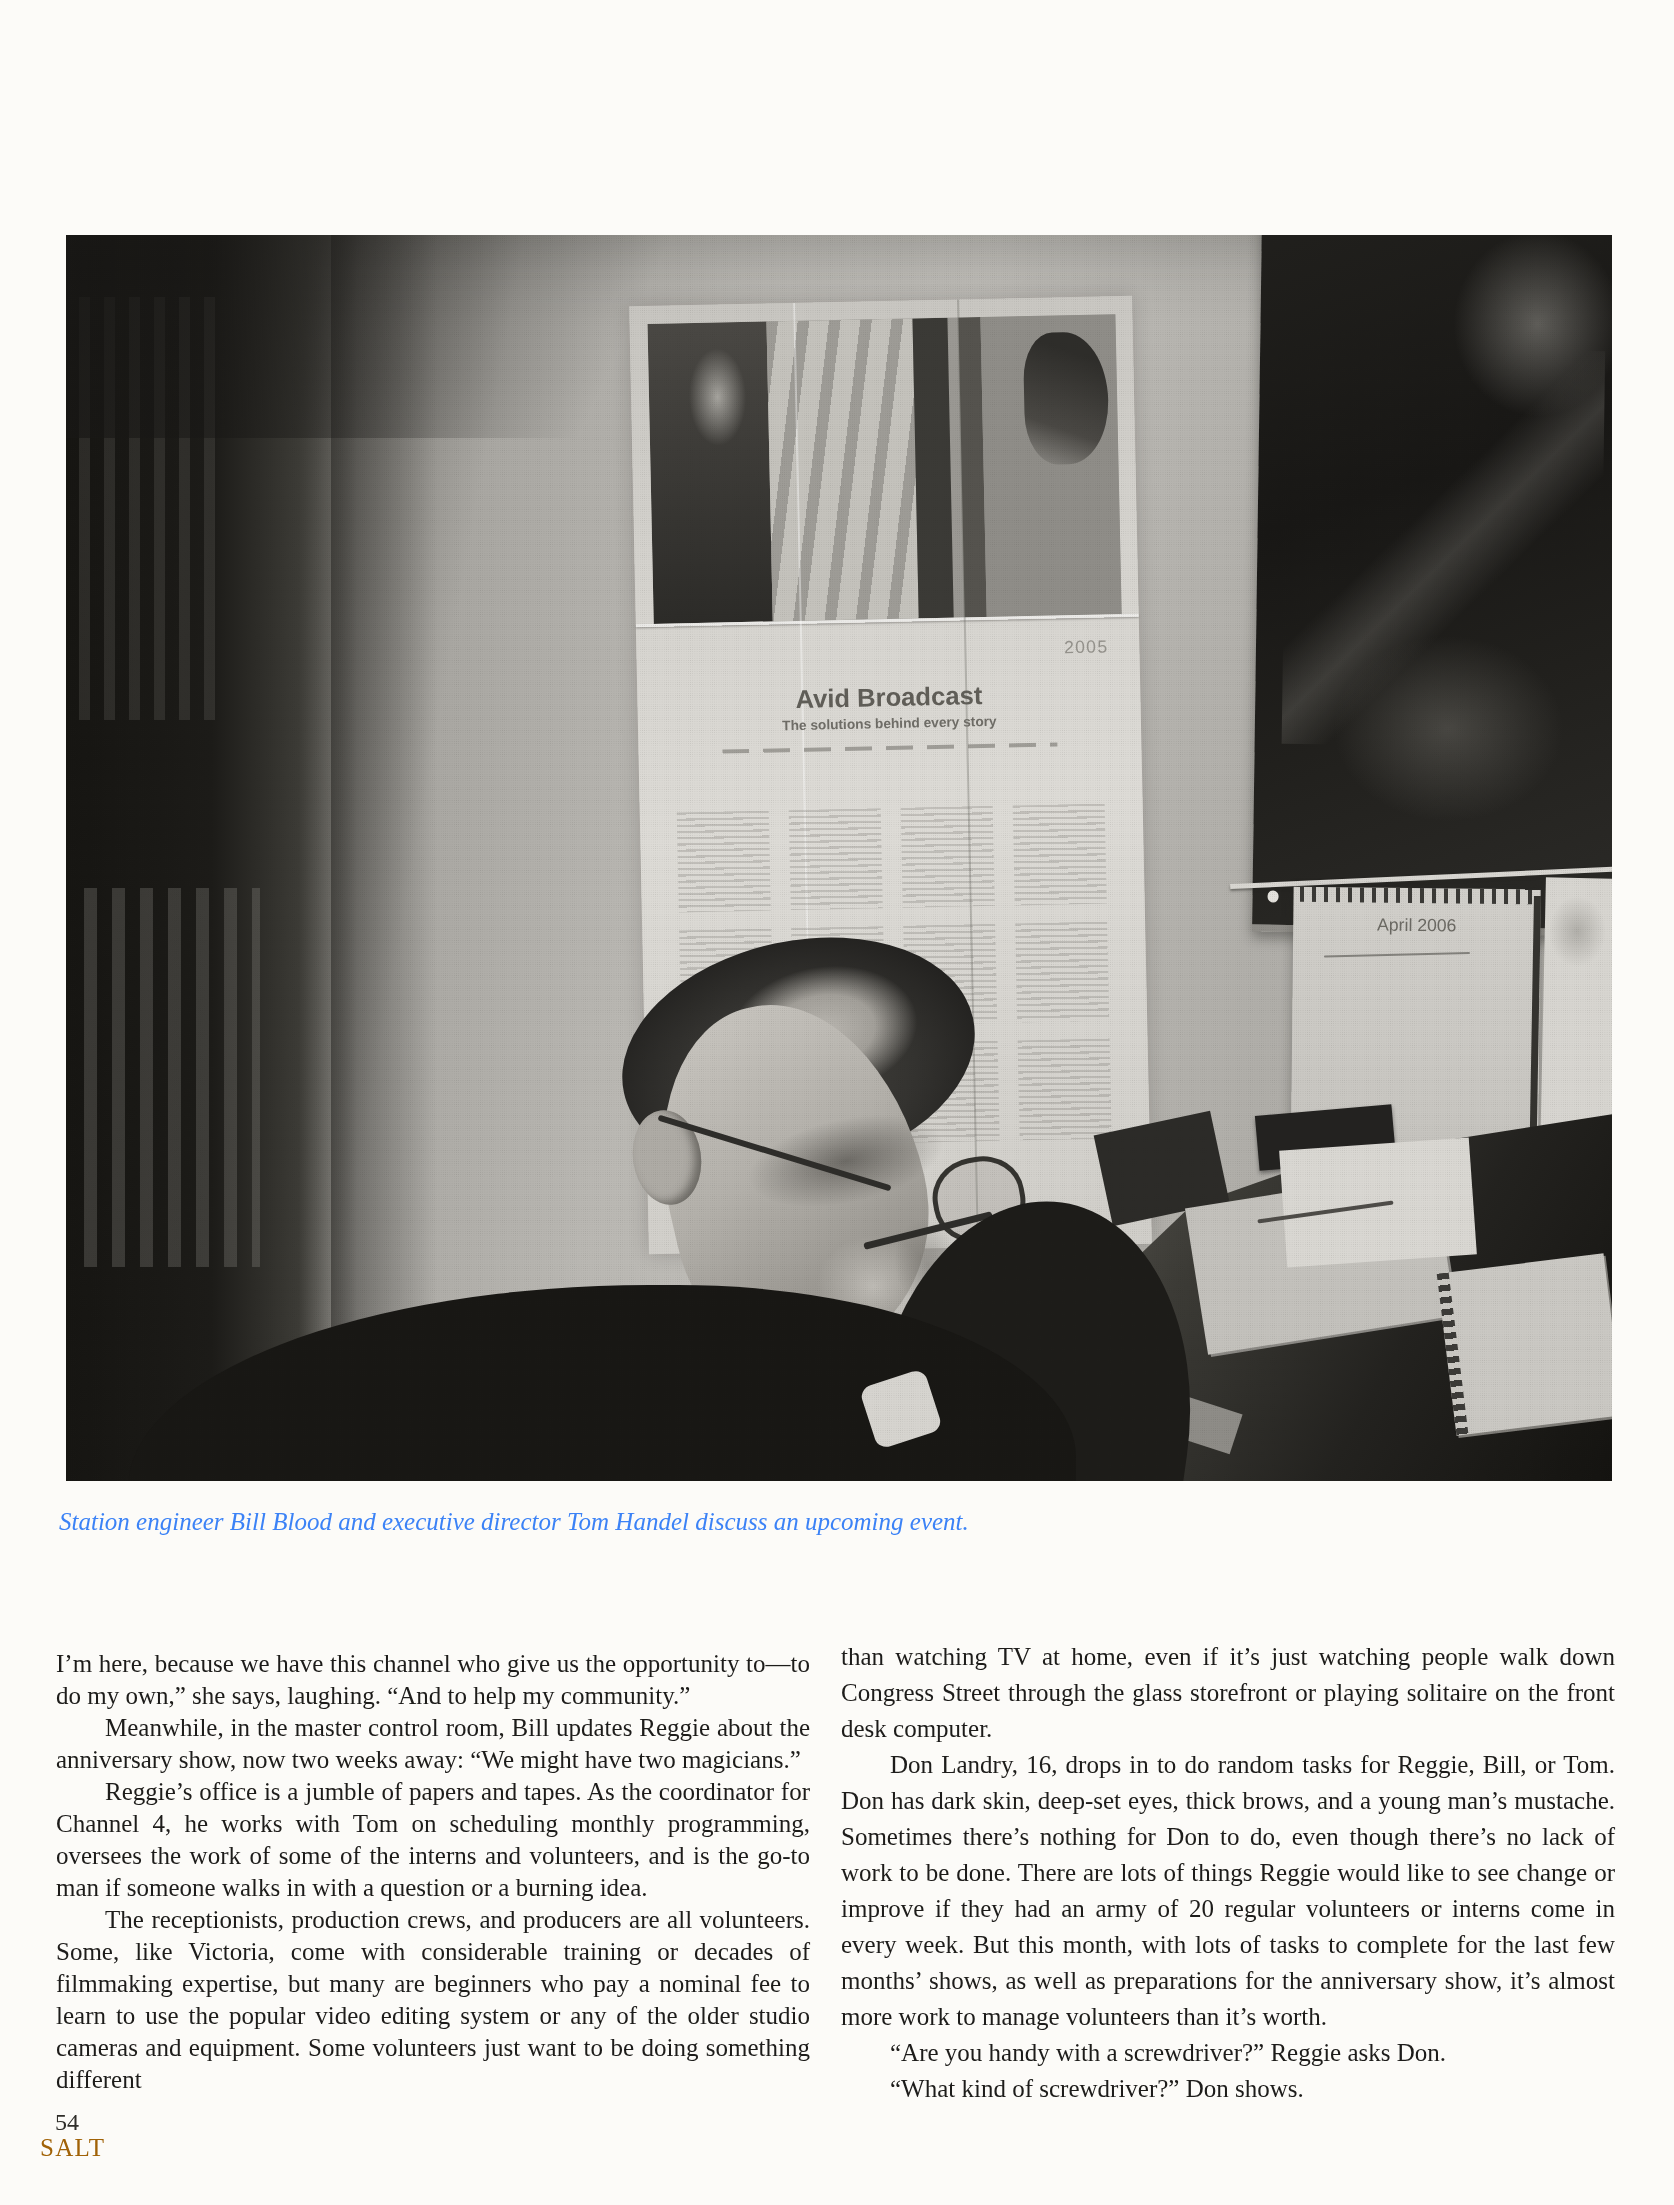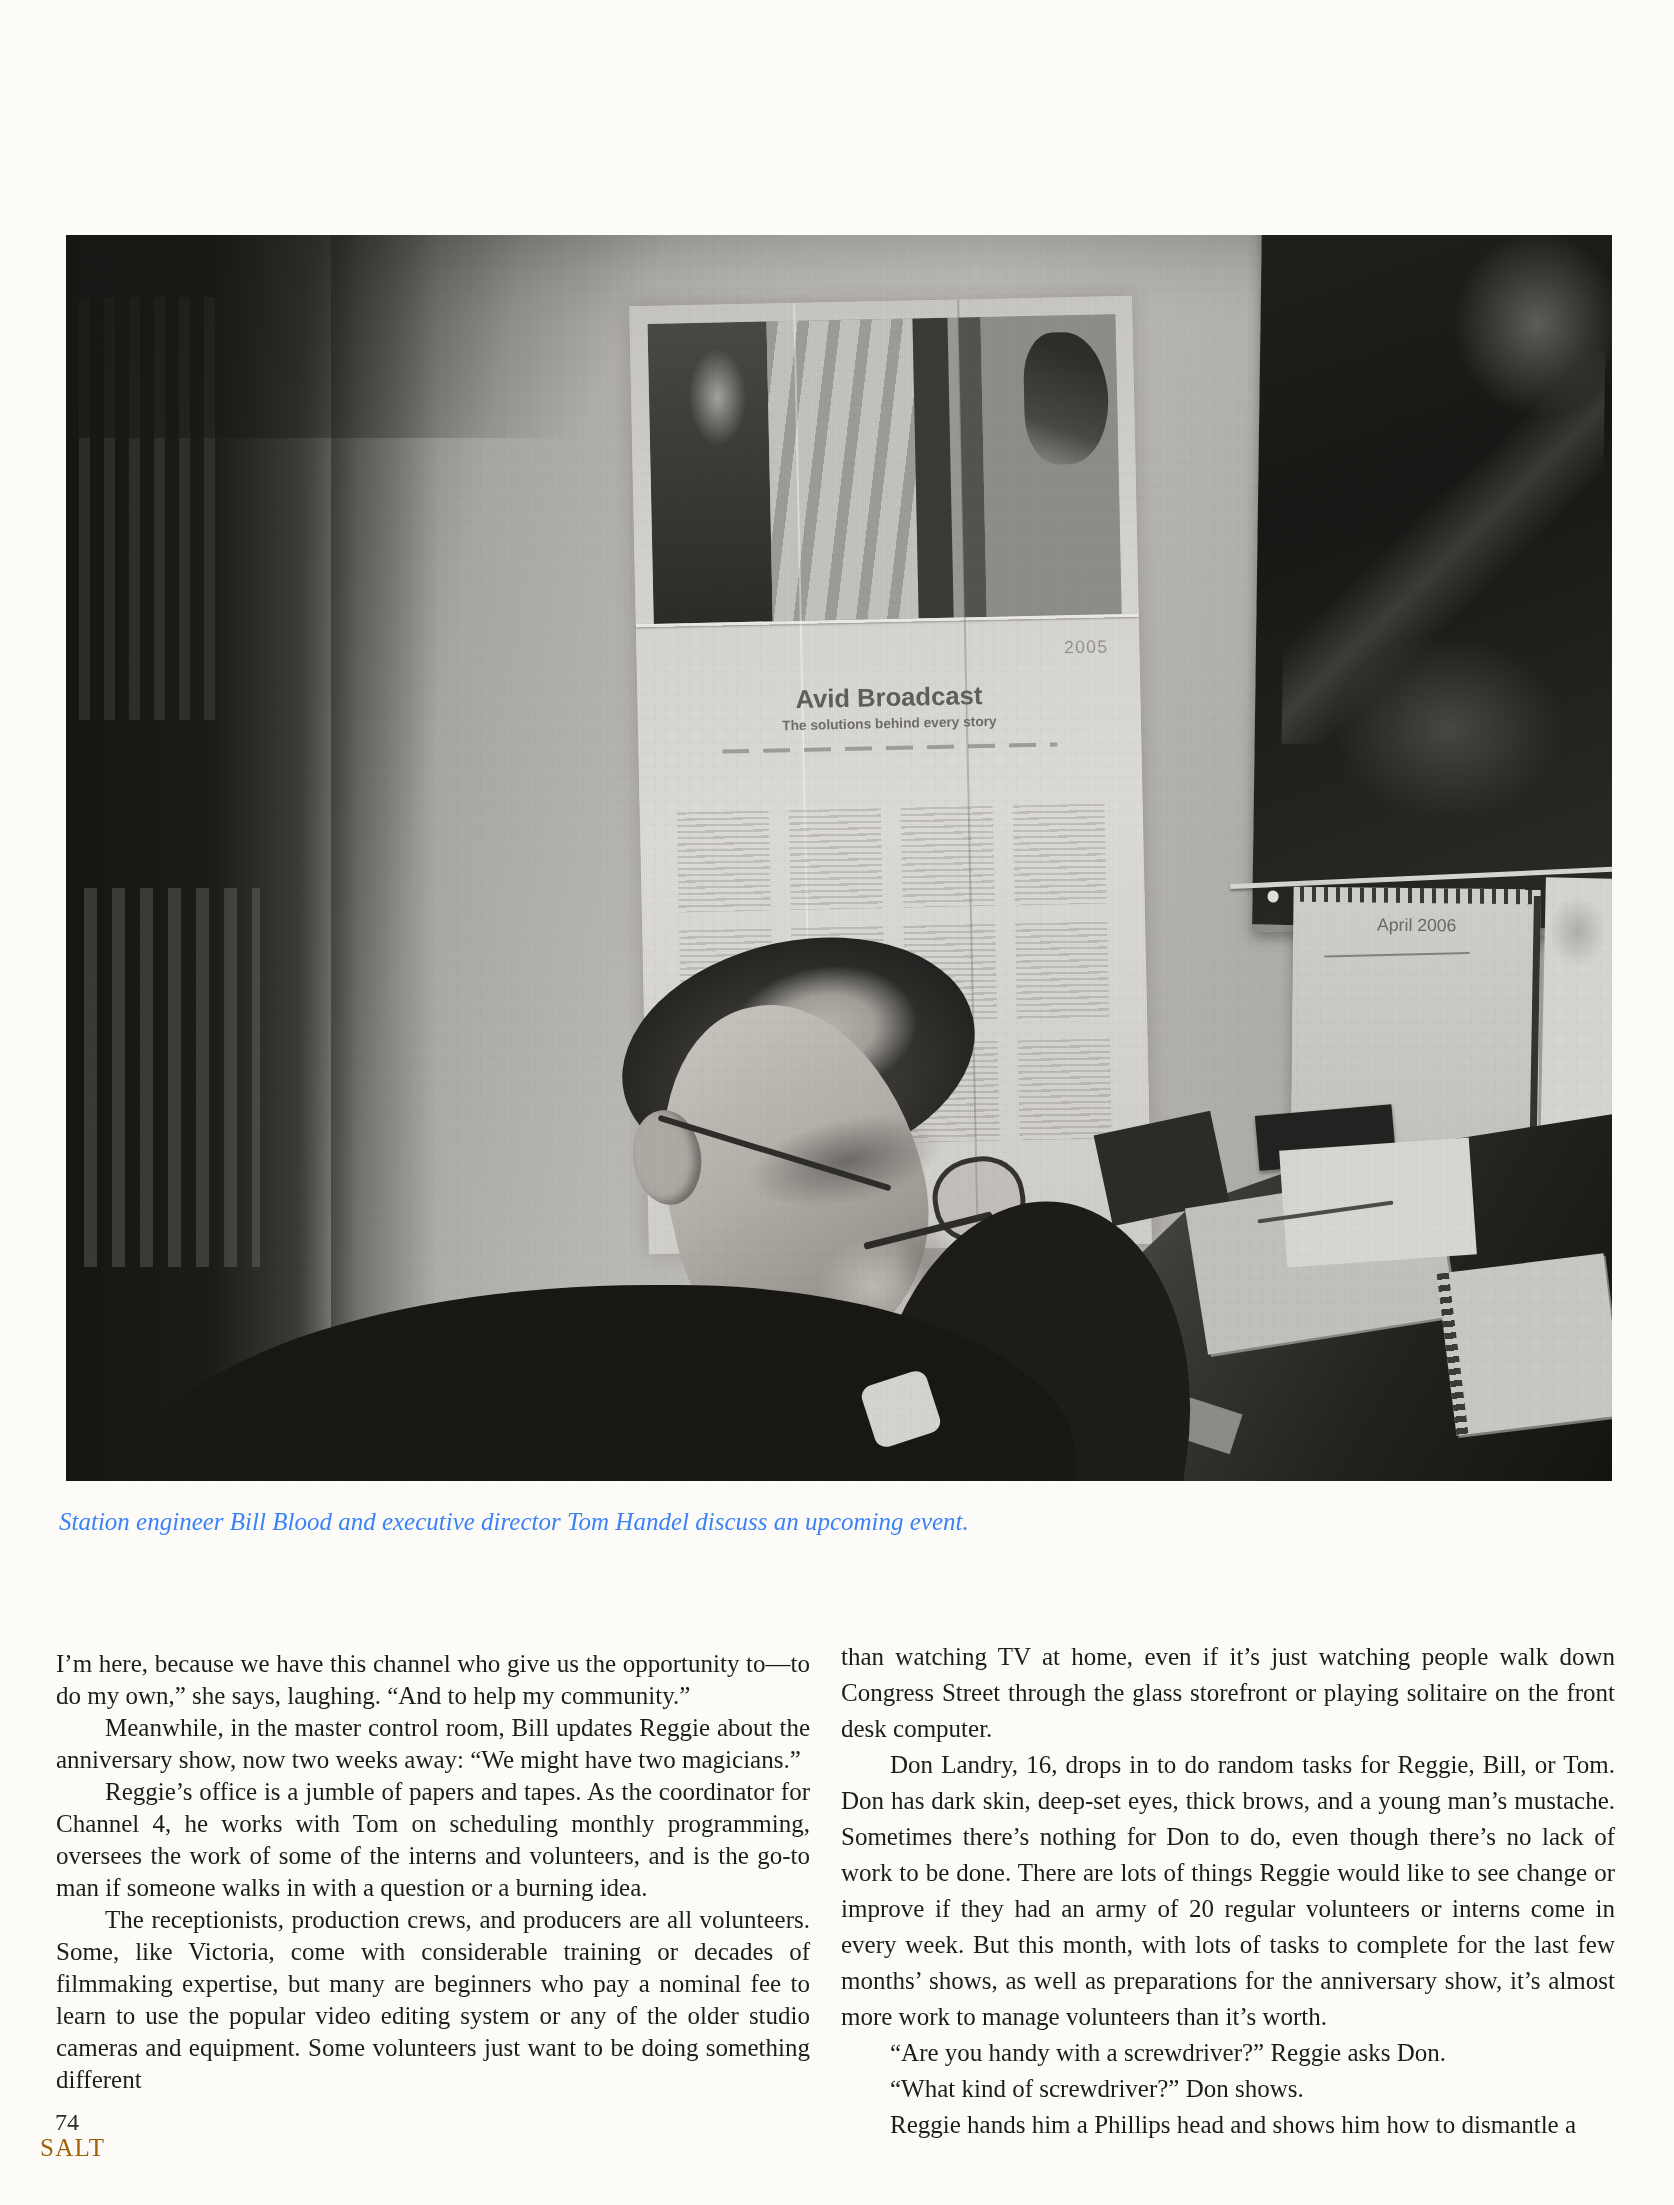--- a/index.html
+++ b/index.html
@@ -262,20 +262,19 @@
     <p>Meanwhile, in the master control room, Bill updates Reggie about the anniversary show, now two weeks away: “We might have two magicians.”</p>
     <p>Reggie’s office is a jumble of papers and tapes. As the coordinator for Channel 4, he works with Tom on scheduling monthly programming, oversees the work of some of the interns and volunteers, and is the go-to man if someone walks in with a question or a burning idea.</p>
     <p>The receptionists, production crews, and producers are all volunteers. Some, like Victoria, come with considerable training or decades of filmmaking expertise, but many are beginners who pay a nominal fee to learn to use the popular video editing system or any of the older studio cameras and equipment. Some volunteers just want to be doing something different</p>
   </div>
 
   <div class="col col-right">
     <p class="noindent">than watching TV at home, even if it’s just watching people walk down Congress Street through the glass storefront or playing solitaire on the front desk computer.</p>
     <p>Don Landry, 16, drops in to do random tasks for Reggie, Bill, or Tom. Don has dark skin, deep-set eyes, thick brows, and a young man’s mustache. Sometimes there’s nothing for Don to do, even though there’s no lack of work to be done. There are lots of things Reggie would like to see change or improve if they had an army of 20 regular volunteers or interns come in every week. But this month, with lots of tasks to complete for the last few months’ shows, as well as preparations for the anniversary show, it’s almost more work to manage volunteers than it’s worth.</p>
     <p>“Are you handy with a screwdriver?” Reggie asks Don.</p>
     <p>“What kind of screwdriver?” Don shows.</p>
-    <p>Reggie hands him a Phillips head and shows him how to dismantle a</p>
   </div>
 
-  <div class="pageno">74</div>
+  <div class="pageno">54</div>
   <div class="magname">SALT</div>
 
 </div>
 
 
 </body></html>

